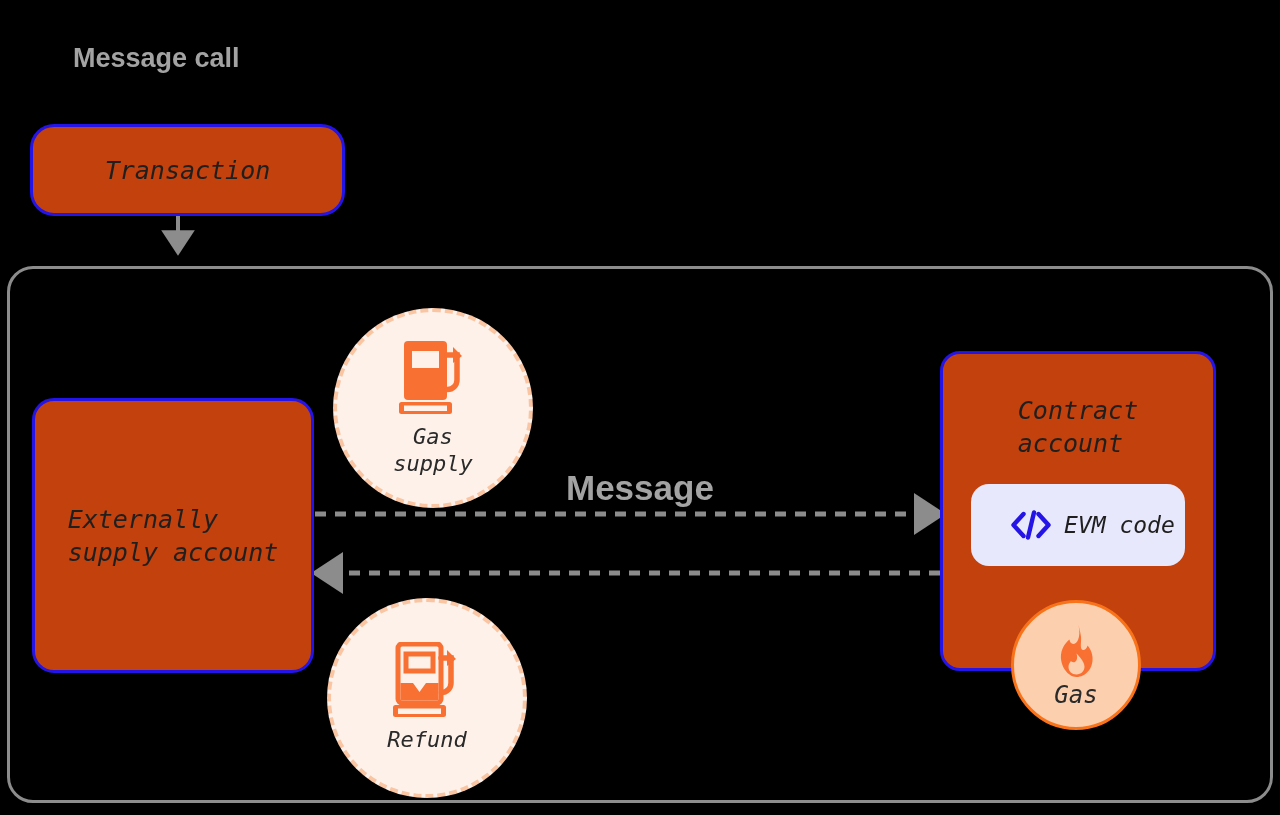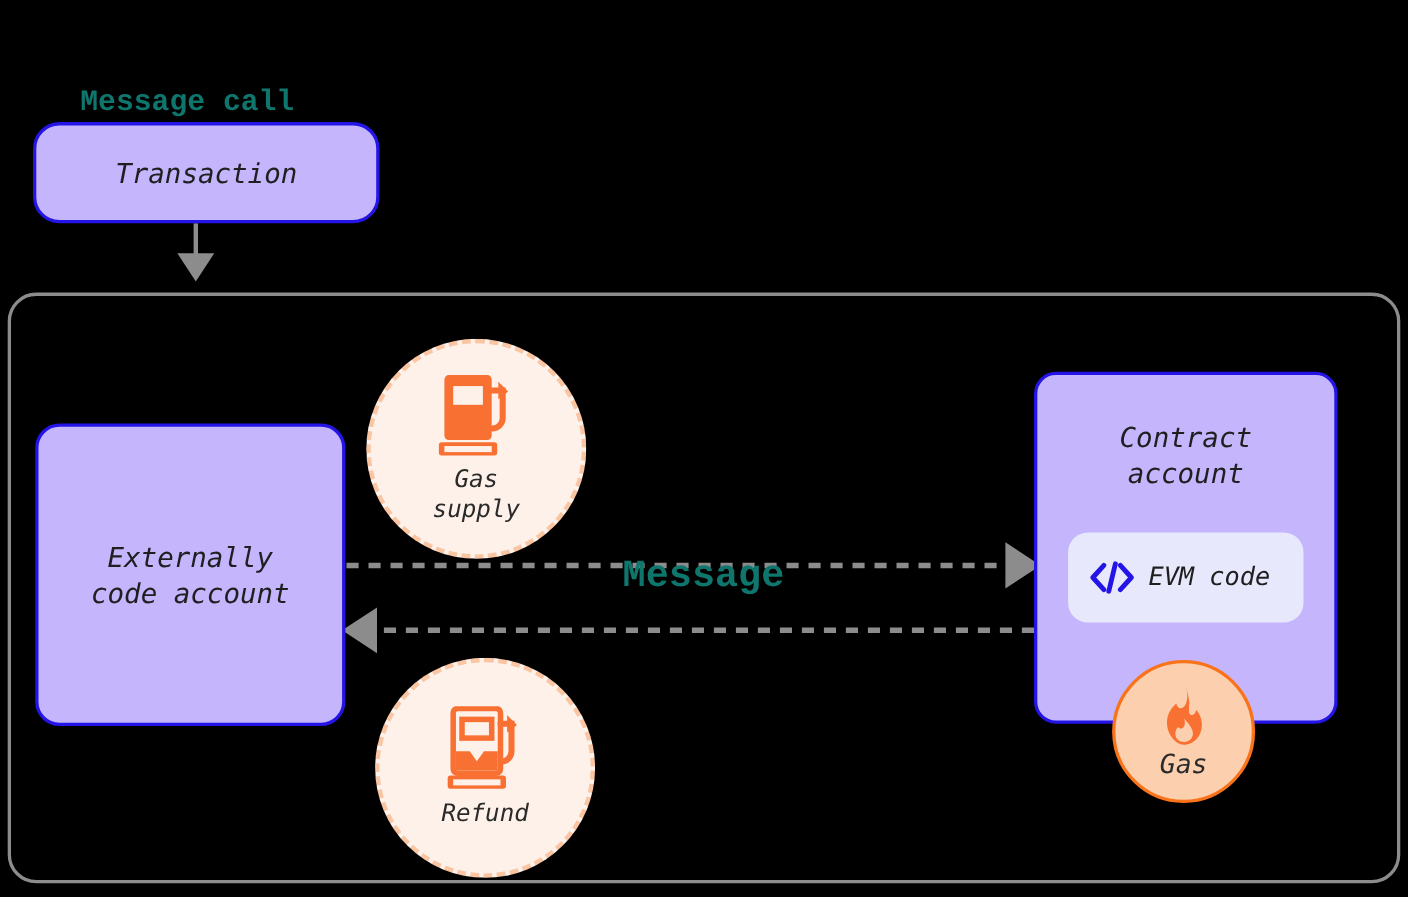--- a/index.html
+++ b/index.html
@@ -15,39 +15,38 @@
     position: relative;
     width: 1280px;
     height: 815px;
     background: #000000;
     overflow: hidden;
   }
   .abs { position: absolute; }
 
   
   .section-title {
-    font-family: Liberation Mono, monospace;
+    font-family: Liberation Sans, sans-serif;
     font-weight: bold;
     font-size: 27px;
-    color: #0f766e;
+    color: #a3a3a3;
     letter-spacing: 0px;
     white-space: nowrap;
-    margin-top: 36px;
   }
 
   
   .node-box {
-    background: #c4b5fd;
+    background: #c2410c;
     border: 3px solid #2414e6;
     box-sizing: border-box;
     display: flex;
     flex-direction: column;
     align-items: center;
     justify-content: center;
-    text-align: center;
+    margin-top: 13px;
   }
   .node-label {
     font-family: "DejaVu Sans Mono", monospace;
     font-style: italic;
     font-size: 25px;
     color: #1f1f1f;
     line-height: 1.32;
     white-space: pre-line;
   }
 
@@ -103,21 +102,21 @@
   #evm-code-pill {
     left: 971px;
     top: 484px;
     width: 214px;
     height: 82px;
     background: #e8e8fc;
     border-radius: 18px;
     display: flex;
     align-items: center;
     gap: 13px;
-    padding-left: 20px;
+    padding-left: 40px;
     box-sizing: border-box;
   }
   #evm-code-pill .evm-text {
     font-family: "DejaVu Sans Mono", monospace;
     font-style: italic;
     font-size: 23px;
     color: #1f1f1f;
     white-space: nowrap;
   }
 
@@ -128,21 +127,21 @@
     border-radius: 50%;
     background: #fdf1ea;
     border: 4px dashed #f9c5a2;
     box-sizing: border-box;
     display: flex;
     flex-direction: column;
     align-items: center;
     justify-content: center;
   }
   #gas-supply-circle { left: 333px; top: 308px; }
-  #refund-circle     { left: 341px; top: 598px; }
+  #refund-circle     { left: 327px; top: 598px; }
   .gas-circle .circle-label {
     font-family: "DejaVu Sans Mono", monospace;
     font-style: italic;
     font-size: 22px;
     color: #2a2a2a;
     text-align: center;
     line-height: 1.25;
     white-space: pre-line;
     margin-top: 6px;
   }
@@ -211,21 +210,21 @@
   <div class="abs section-title" id="message-call-title">Message call</div>
 
   <div class="abs" id="world-state-box"></div>
 
   <div class="abs node-box" id="transaction-box">
     <div class="node-label">Transaction</div>
   </div>
 
   <div class="abs node-box" id="eoa-box">
     <div class="node-label">Externally
-code account</div>
+supply account</div>
   </div>
 
   <div class="abs node-box" id="contract-box">
     <div class="node-label">Contract
 account</div>
   </div>
 
   <div class="abs" id="evm-code-pill">
     <span style="display:flex;">
       <svg width="40" height="32" viewBox="0 0 40 32" xmlns="http://www.w3.org/2000/svg">

